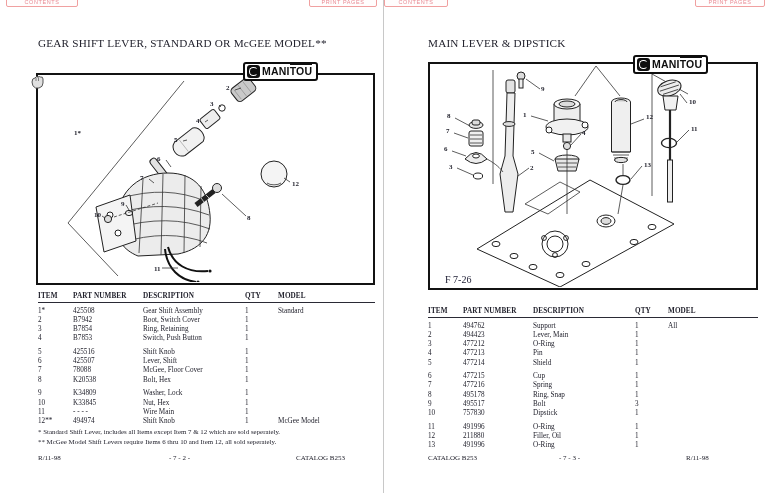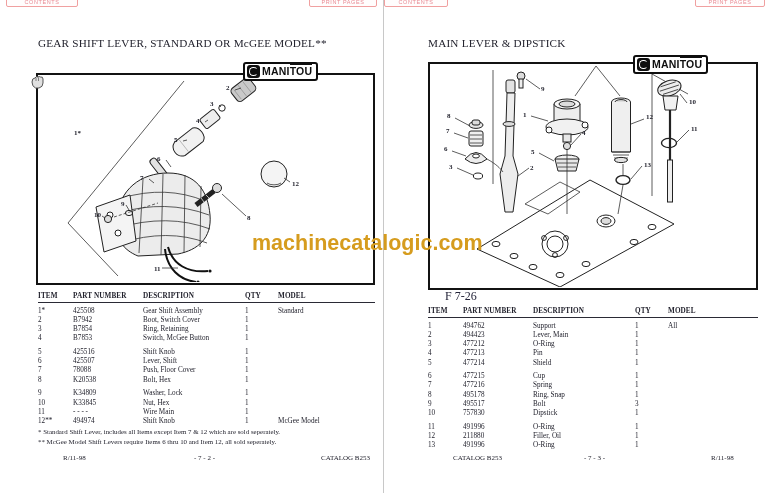--- a/index.html
+++ b/index.html
@@ -20,31 +20,31 @@
 
   .logo{position:absolute;display:flex;align-items:center;gap:2px;background:#fff;
         border:2px solid #0e0e0e;border-radius:3px;padding:1px 4px 1px 2px;z-index:5;}
   .logo .emb{width:13px;height:13px;background:#0e0e0e;border-radius:3px;position:relative;flex:0 0 auto;}
   .logo .emb::after{content:"";position:absolute;left:2.2px;top:2.2px;width:8.5px;height:8.5px;
         border:1.7px solid #fff;border-right-color:transparent;border-radius:50%;box-sizing:border-box;}
   .logo .txt{font:900 10.5px "Liberation Sans",sans-serif;color:#0e0e0e;letter-spacing:.2px;line-height:1;}
   .logo .tou{border-top:2.2px solid #0e0e0e;}
 
   .callout{position:absolute;font-weight:bold;font-size:7px;line-height:7px;color:#1d1d28;z-index:4;}
-  .figlabel{position:absolute;font-size:12px;color:#232338;z-index:4;margin-top:15px;}
+  .figlabel{position:absolute;font-size:10px;color:#232338;z-index:4;}
 
   .ptable{position:absolute;font-size:7.2px;line-height:9.2px;font-family:Liberation Serif, serif;}
   .thead{display:flex;font-weight:bold;border-bottom:1px solid #2a2a35;padding-bottom:1px;margin-bottom:3.5px;letter-spacing:.1px;}
   .trow{display:flex;}
   .trow.gap{margin-top:4.5px;}
   .c1{width:35px;}.c2{width:70px;}.c3{width:102px;}.c4{width:33px;}.c5{flex:1;}
 
   .footnotes{position:absolute;font-size:6.9px;line-height:9.5px;}
   .pfooter{position:absolute;top:454px;font-size:7px;height:10px;}
-  .pfooter span{position:absolute;top:0;white-space:nowrap;margin-left:25px;}
+  .pfooter span{position:absolute;top:0;white-space:nowrap;}
   .pfooter .fc{left:131px;} .pfooter .fr{left:258px;}
 
   .watermark{position:absolute;left:252px;top:231px;z-index:50;
              font:700 21.5px "Liberation Sans",sans-serif;white-space:nowrap;}
 
   .hand{position:absolute;left:28px;top:73px;z-index:6;}
 
   svg .ln{stroke:#333;stroke-width:.8;fill:none;}
   svg .pt{stroke:#222;stroke-width:1;}
 </style>
@@ -198,21 +198,21 @@
             <span class="c1">3</span>
             <span class="c2">B7854</span>
             <span class="c3">Ring, Retaining</span>
             <span class="c4">1</span>
             <span class="c5"></span>
           </div>
 
           <div class="trow">
             <span class="c1">4</span>
             <span class="c2">B7853</span>
-            <span class="c3">Switch, McGee Button</span>
+            <span class="c3">Switch, Push Button</span>
             <span class="c4">1</span>
             <span class="c5"></span>
           </div>
 
           <div class="trow gap">
             <span class="c1">5</span>
             <span class="c2">425516</span>
             <span class="c3">Shift Knob</span>
             <span class="c4">1</span>
             <span class="c5"></span>
@@ -222,21 +222,21 @@
             <span class="c1">6</span>
             <span class="c2">425507</span>
             <span class="c3">Lever, Shift</span>
             <span class="c4">1</span>
             <span class="c5"></span>
           </div>
 
           <div class="trow">
             <span class="c1">7</span>
             <span class="c2">78088</span>
-            <span class="c3">Push, Floor Cover</span>
+            <span class="c3">McGee, Floor Cover</span>
             <span class="c4">1</span>
             <span class="c5"></span>
           </div>
 
           <div class="trow">
             <span class="c1">8</span>
             <span class="c2">K20538</span>
             <span class="c3">Bolt, Hex</span>
             <span class="c4">1</span>
             <span class="c5"></span>
@@ -528,15 +528,14 @@
         </div>
     </div>
 
     <div class="pfooter" style="left:428px;width:330px;">
       <span class="fl">CATALOG B253</span>
       <span class="fc">- 7 - 3 -</span>
       <span class="fr">R/11-98</span>
     </div>
   </div>
 
-  <div class="watermark" style="color: rgb(214, 156, 30);">machinecatalogic.com</div>
 
 </div>
 
 </body></html>

